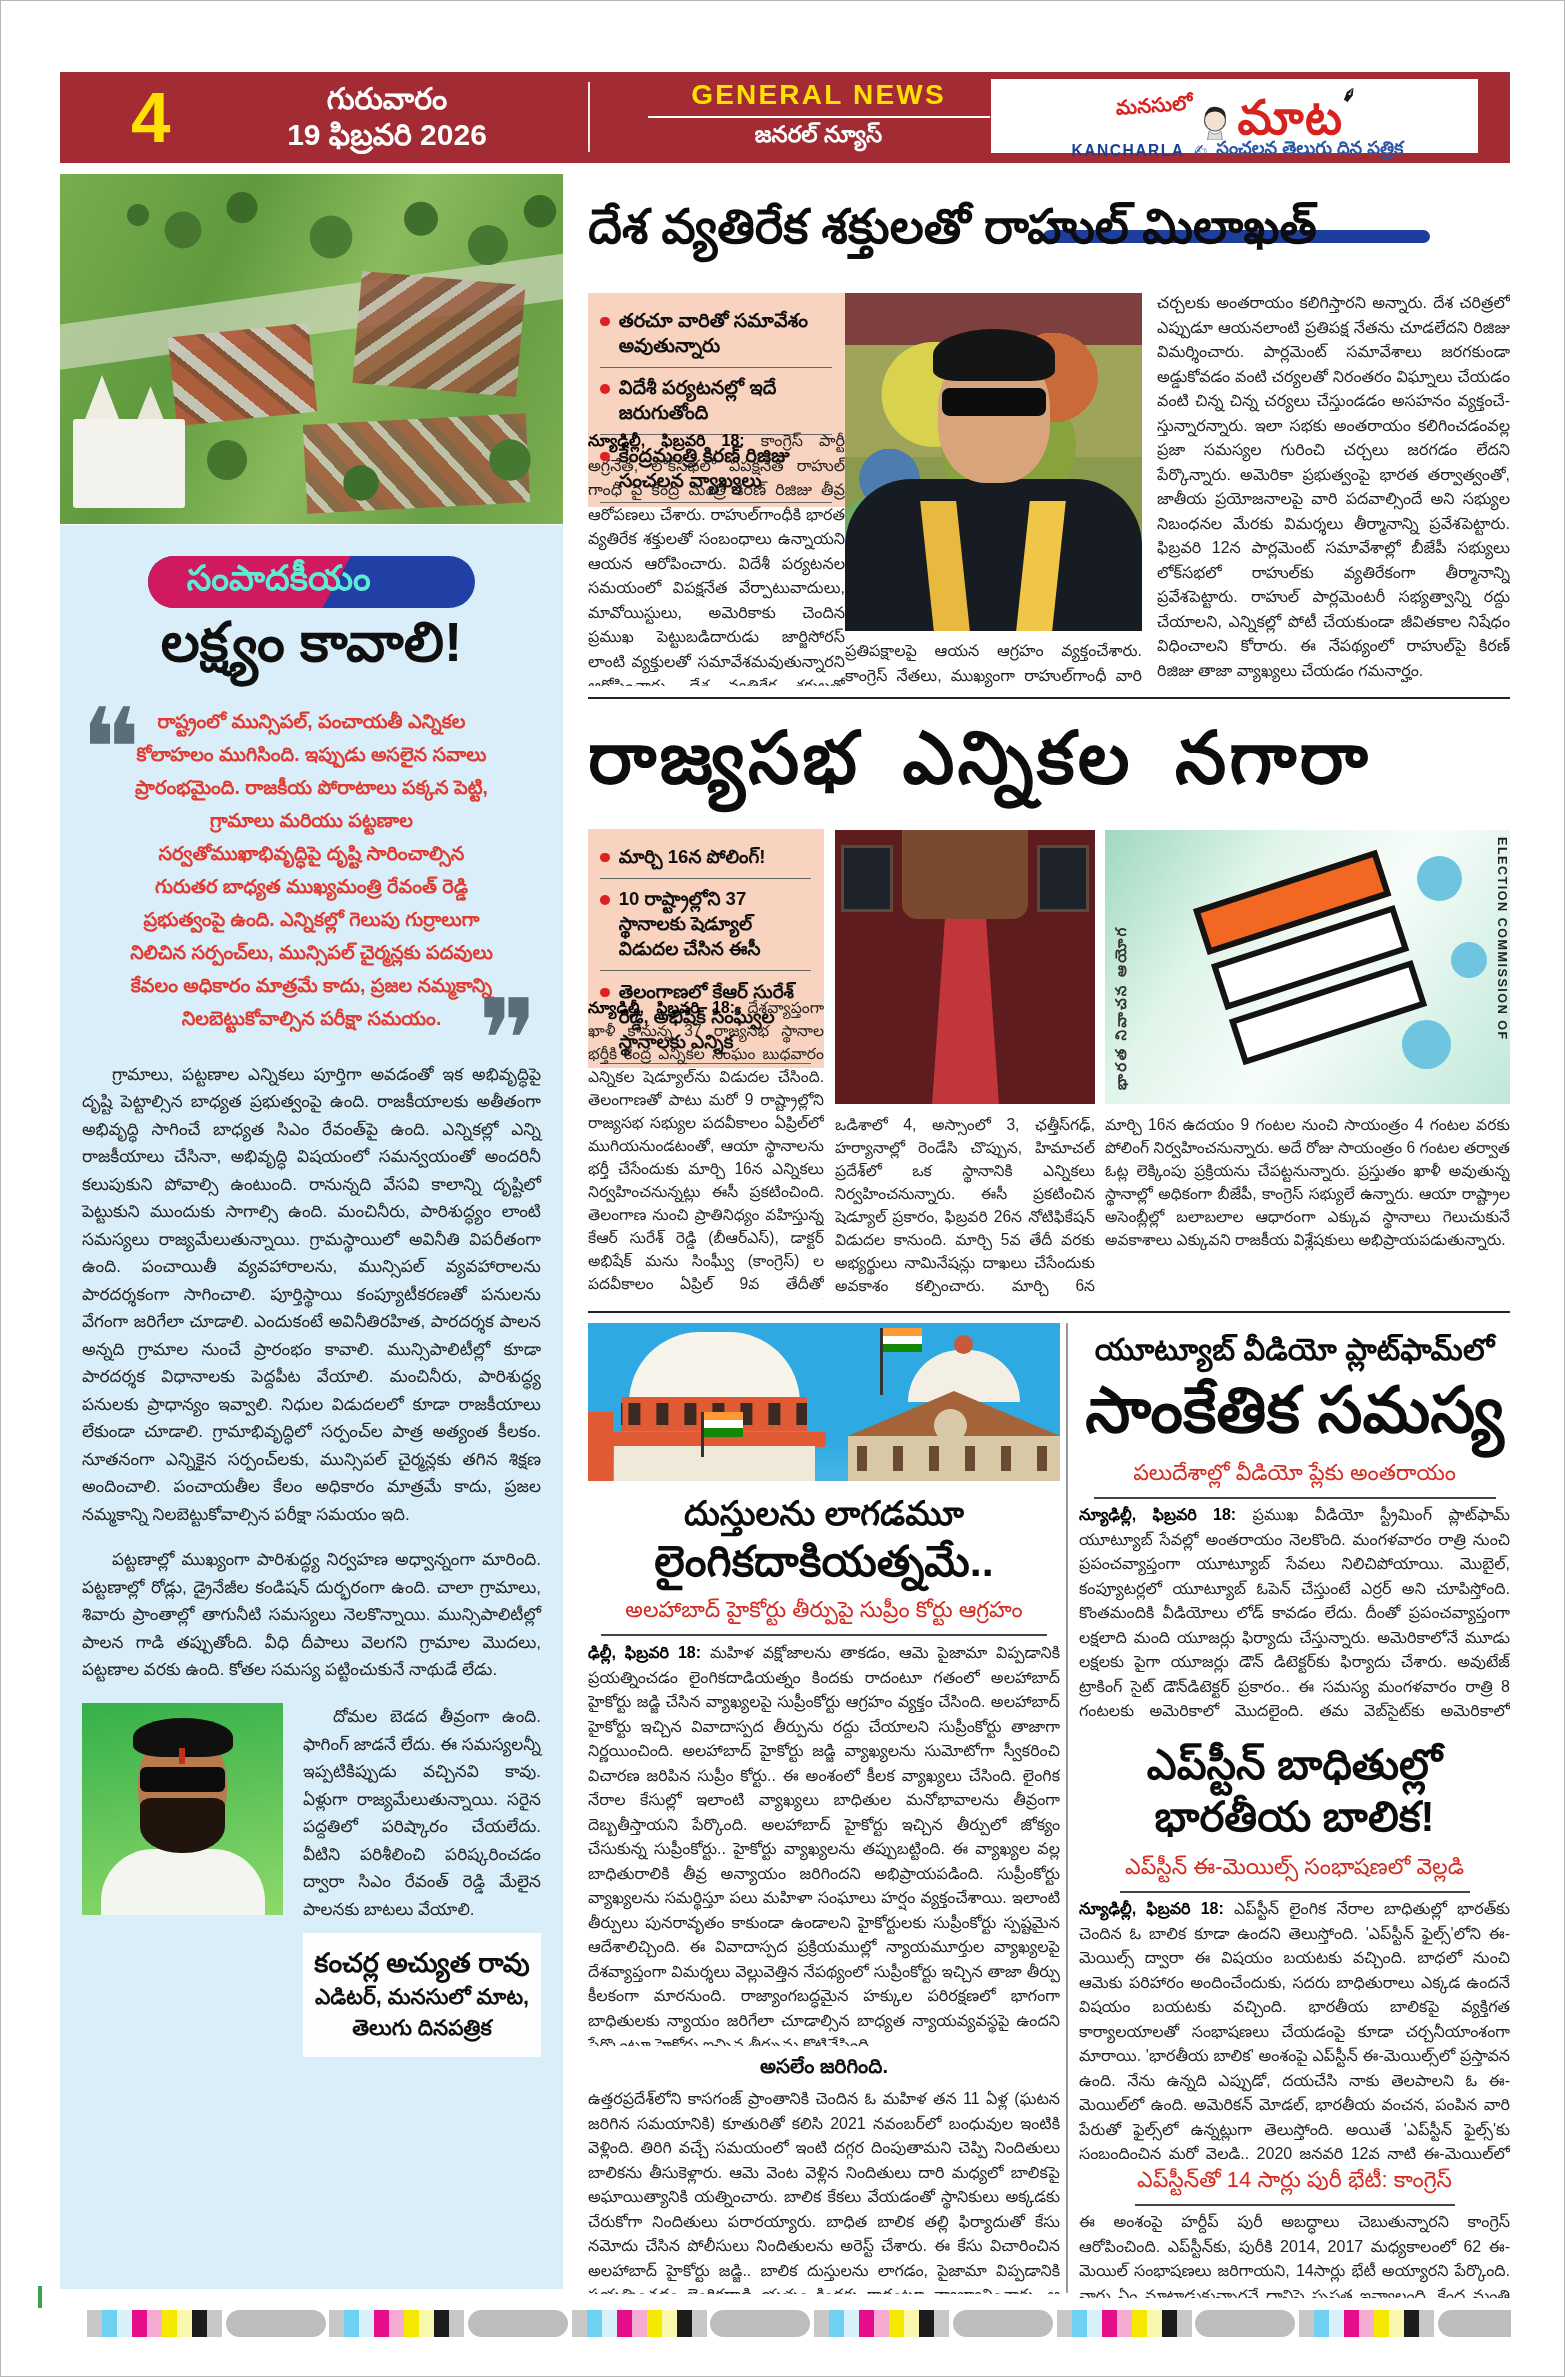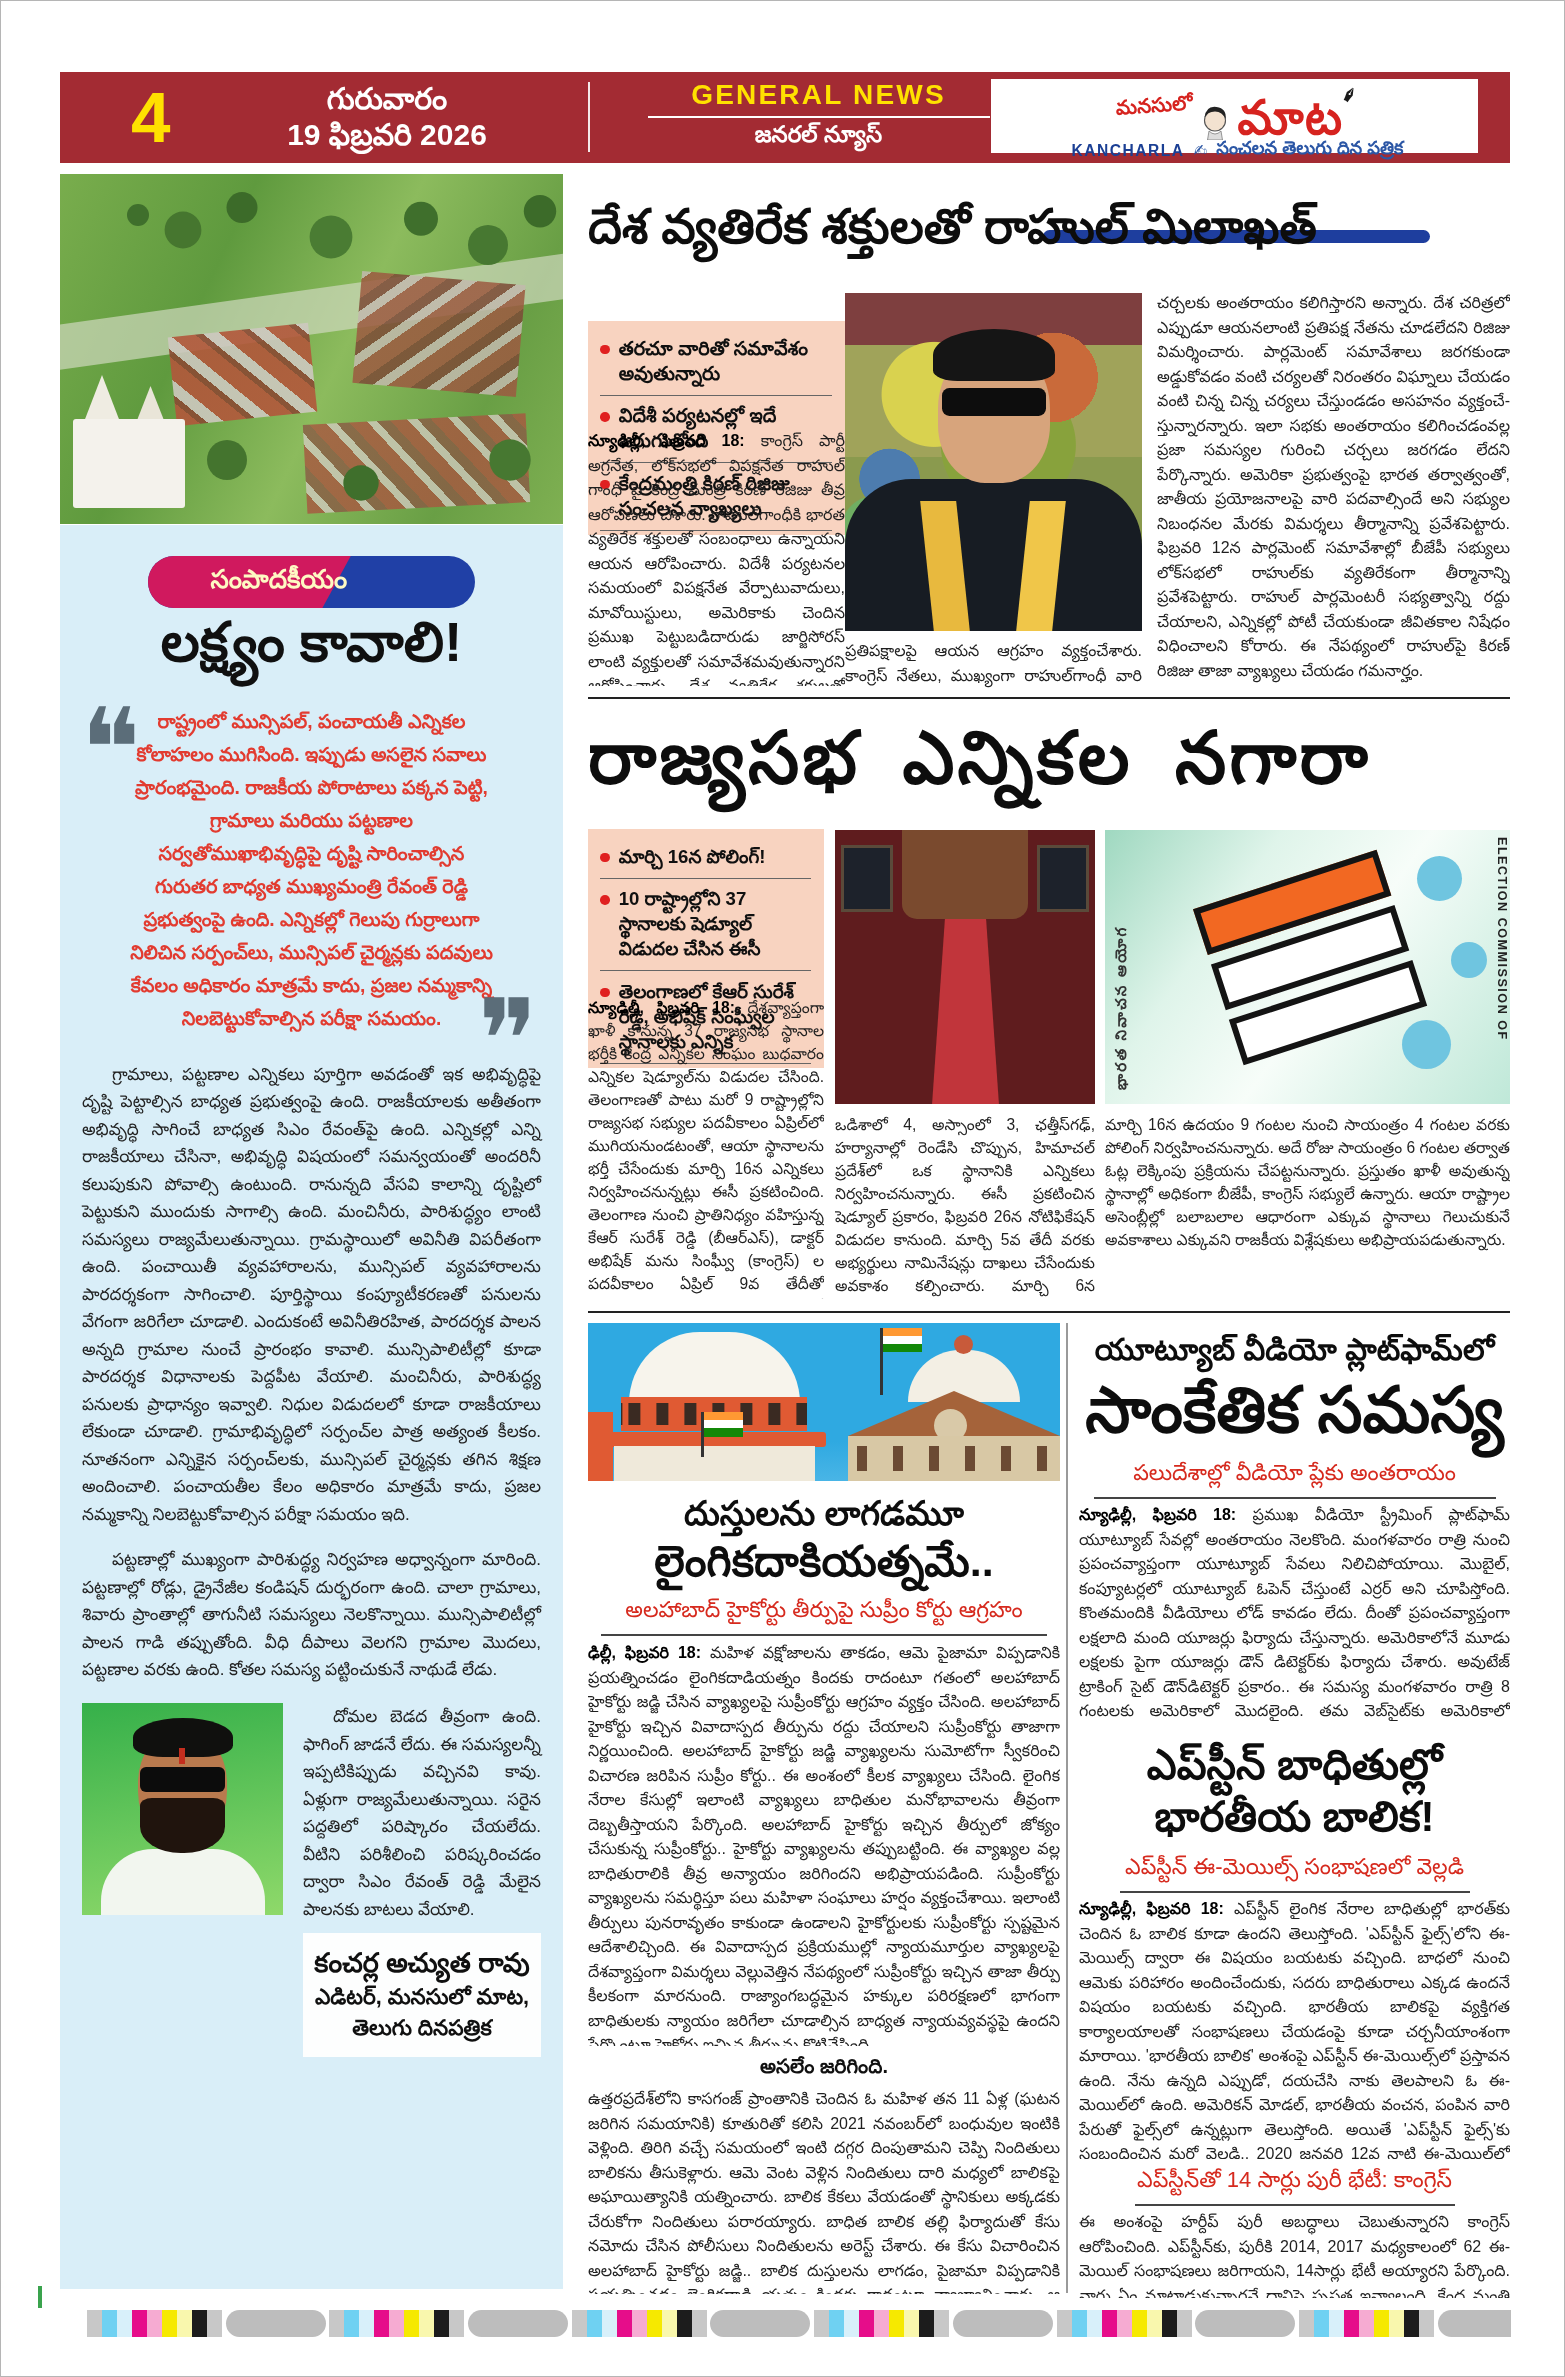--- a/index.html
+++ b/index.html
@@ -123,21 +123,21 @@
   .au-beard{position:absolute;left:58px;top:95px;width:85px;height:55px;background:#20140d;border-radius:14% 14% 48% 48%;}
   .au-tilak{position:absolute;left:97px;top:45px;width:6px;height:16.4px;background:#c42e1e;}
   .au-shirt{position:absolute;left:18.6px;top:146px;width:164px;height:67px;background:#f2f6ef;border-radius:52px 52px 0 0;}
 
   
   #edit-box{left:59px;top:524px;width:503px;height:1764px;background:#D9EEF8;padding:31px 22px 0 22px;}
   #edit-badge{position:relative;width:327px;height:52px;margin:0 auto;background:#2040A6;border-radius:30px;overflow:hidden;}
   #edit-badge .pink{position:absolute;left:0;top:0;width:62%;height:100%;background:#D0195E;
       clip-path:polygon(0 0,100% 0,86% 100%,0 100%);}
   #edit-badge .txt{position:absolute;left:0;top:0;width:80%;height:100%;display:flex;align-items:center;justify-content:center;
-      color:#fef9c3;font-size:26px;font-weight:900;}
+      color:#5eead4;font-size:35px;font-weight:900;}
   #edit-h1{margin-top:19.3px;text-align:center;font-size:42px;font-weight:900;color:#101010;line-height:54px;}
   #edit-h2{text-align:center;font-size:55px;font-weight:900;color:#101010;line-height:68px;}
   #edit-quote{position:relative;margin:22px 4.5px 0 4.5px;padding:7.4px 42px;}
   #edit-quote .qtext{color:#E23B30;font-size:19.3px;font-weight:bold;line-height:33px;text-align:center;}
   .qmark{position:absolute;font-size:112px;color:#5b6d79;font-family:"DejaVu Serif",serif;line-height:59px;}
   .q-open{left:-6px;top:22px;}
   .q-close{right:-1.5px;bottom:-27px;}
   .edit-body{font-size:17px;line-height:27.5px;text-align:justify;color:#222;}
   .edit-body{margin-top:18px;text-indent:30px;}
   #author-row{display:flex;gap:20px;margin-top:19.3px;}
@@ -241,21 +241,21 @@
           <div id="sig-name">కంచర్ల అచ్యుత రావు</div>
           <div class="sig-line">ఎడిటర్, మనసులో మాట,</div>
           <div class="sig-line">తెలుగు దినపత్రిక</div>
         </div>
       </div>
     </div>
   </div>
 
   <div class="abs headline" style="left:587px;top:199px;width:926px;font-size:48px;line-height:54px;">దేశ వ్యతిరేక శక్తులతో రాహుల్ మిలాఖత్</div>
 
-  <div class="abs bullet-box" style="left:587px;top:292px;width:257px;margin-top:28px;">
+  <div class="abs bullet-box" style="left:587px;top:292px;width:257px;">
     <div class="bullet">
       <span class="bdot"></span>
       <span class="btext">తరచూ వారితో సమావేశం అవుతున్నారు</span>
     </div>
     <div class="bullet">
       <span class="bdot"></span>
       <span class="btext">విదేశీ పర్యటనల్లో ఇదే జరుగుతోంది</span>
     </div>
     <div class="bullet">
       <span class="bdot"></span>

